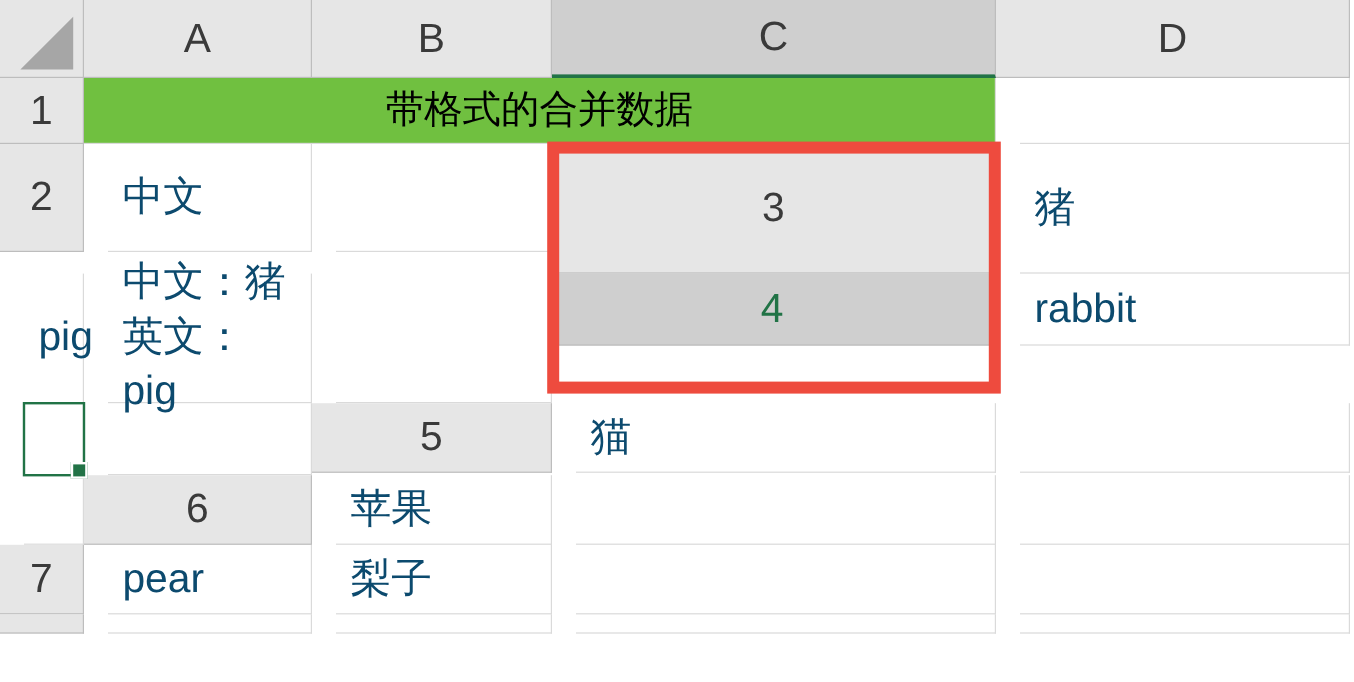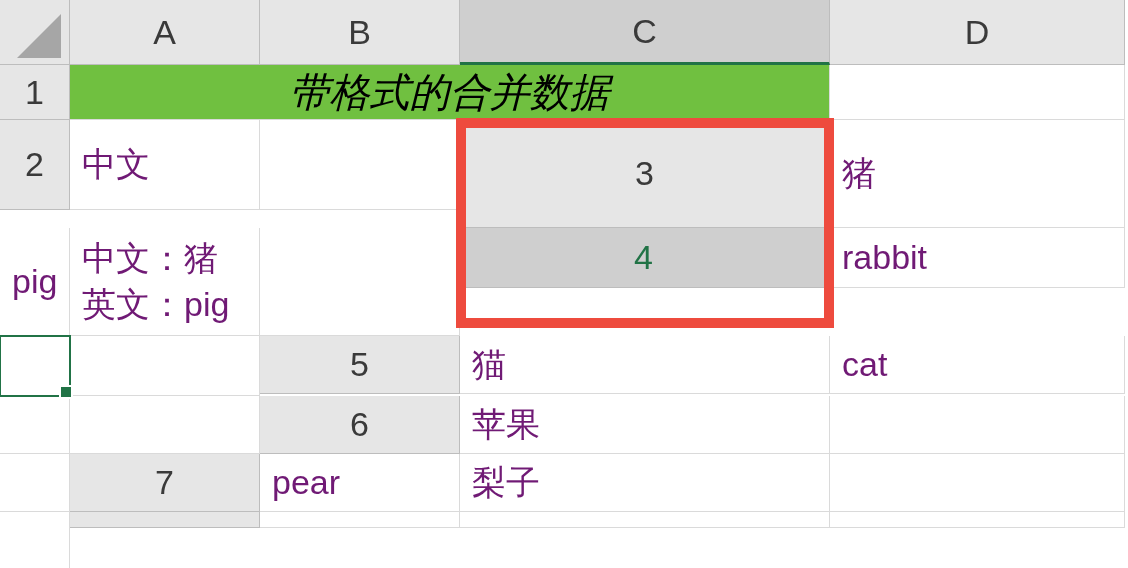--- a/index.html
+++ b/index.html
@@ -68,49 +68,49 @@
   .rowhdr.sel {
     background: #cfcfcf;
     border-right: 3px solid #217346;
     color: #217346;
   }
 
   .cell {
     border-right: 1px solid #dadada;
     border-bottom: 1px solid #dadada;
     font-size: 34px;
-    color: #701a75;
+    color: #0c4a6e;
     display: flex;
     align-items: center;
     padding: 0 12px;
     white-space: pre-line;
     line-height: 1.35;
+    margin-left: 20px;
   }
 
   
   .r1 { height: 55px; }
   .r2 { height: 90px; }
   .r3 { height: 108px; }
   .r4 { height: 60px; }
   .r5 { height: 58px; }
   .r6 { height: 58px; }
   .r7 { height: 58px; }
   .r8 { height: 16px; }
 
   .merged-title {
     grid-column: 2 / span 3;
     background: #70C040;
     color: #000;
-    font-size: 40px;
+    font-size: 32px;
     justify-content: center;
     border-right: 1px solid #dadada;
     border-bottom: 1px solid #dadada;
     display: flex;
     align-items: center;
-    font-style: italic;
   }
 
   .active {
     position: relative;
     outline: 2px solid #217346;
     outline-offset: -1px;
   }
   .active::after {
     content: "";
     position: absolute;
@@ -158,21 +158,20 @@
 英文：pig</div>
   <div class="cell r3"></div>
 
   <div class="rowhdr r4 sel">4</div>
   <div class="cell r4">rabbit</div>
   <div class="cell r4 active"></div>
   <div class="cell r4"></div>
 
   <div class="rowhdr r5">5</div>
   <div class="cell r5">猫</div>
-  <div class="cell r5">cat</div>
   <div class="cell r5"></div>
   <div class="cell r5"></div>
 
   <div class="rowhdr r6">6</div>
   <div class="cell r6">苹果</div>
   <div class="cell r6"></div>
   <div class="cell r6"></div>
 
   <div class="rowhdr r7">7</div>
   <div class="cell r7">pear</div>

